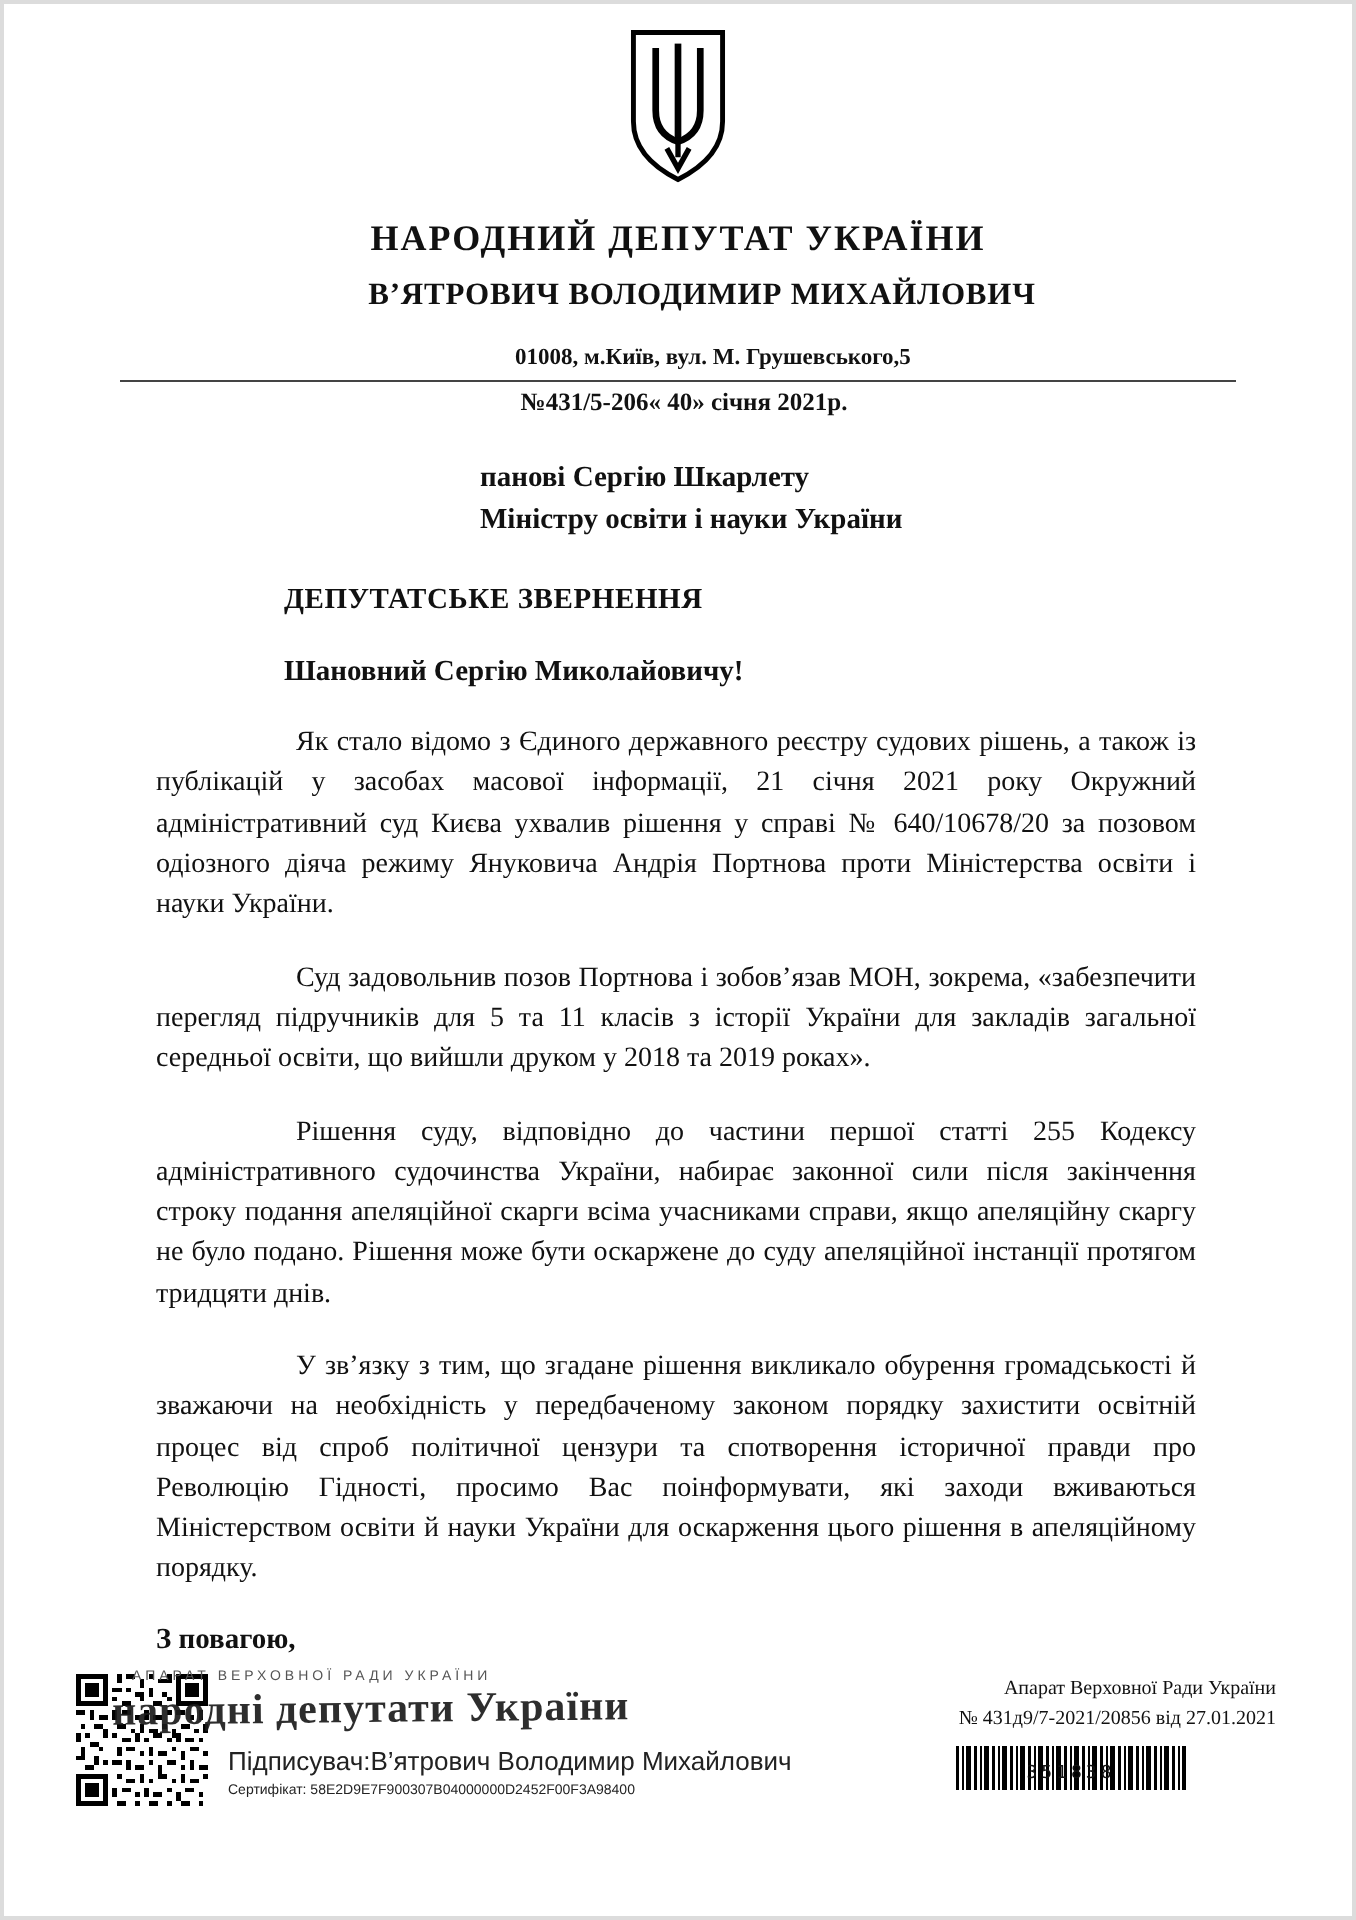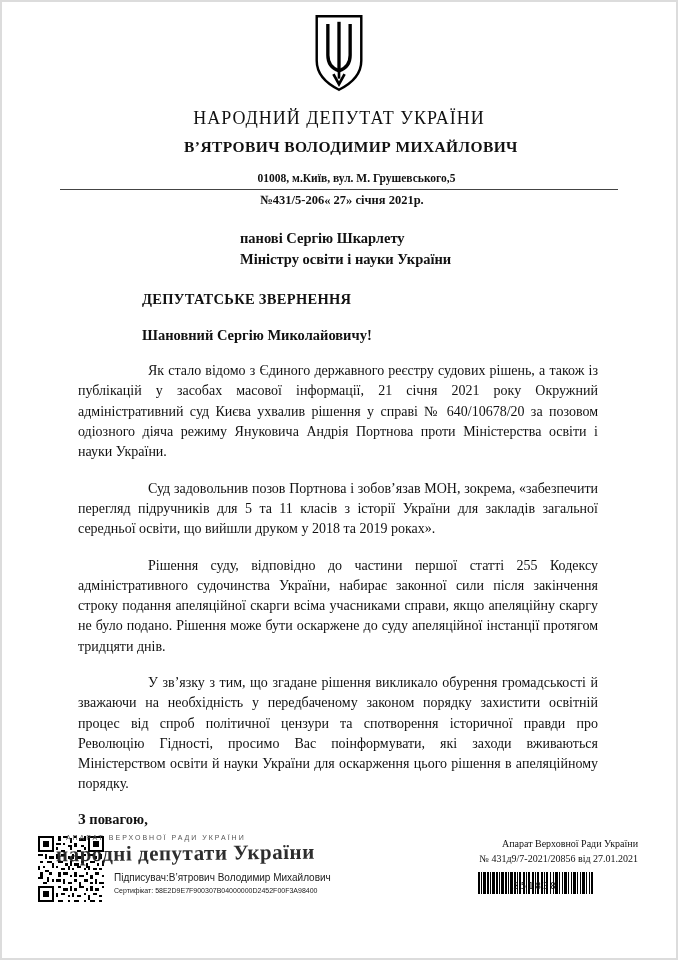--- a/index.html
+++ b/index.html
@@ -3,21 +3,21 @@
 <meta charset="utf-8">
 <style>
   html,body { margin:0; padding:0; background:#ffffff; }
   .page {
     width:678px; height:960px; position:relative; box-sizing:border-box;
     background:#ffffff; border:2px solid #dcdcdc; overflow:hidden;
     font-family:"Liberation Serif", serif; color:#111;
   }
   .emblem-wrap { text-align:center; margin-top:12px; }
   .title {
-    text-align:center; font-weight:normal; font-size:18px; line-height:1.2;
+    text-align:center; font-weight:bold; font-size:18px; line-height:1.2;
     letter-spacing:1px; margin-top:12px;
   }
   .deputy-name {
     text-align:center; font-weight:bold; font-size:15.5px; line-height:1.2;
     letter-spacing:.4px; margin-top:8px;padding-left:24px;
   }
   .address {
     text-align:center; font-weight:bold; font-size:11.5px; line-height:1.2;
     margin-top:16px;
     padding-left:35px;
@@ -44,21 +44,21 @@
   }
   .stamp-text {
     position:absolute; left:54px; top:7px; font-weight:700; font-size:21px;
     color:#1c1c1c; white-space:nowrap; transform:rotate(-0.6deg);
     letter-spacing:.5px; opacity:.92;
   }
   .sig-lines {
     position:absolute; left:112px; top:36px;
     font-family:"Liberation Sans", sans-serif; color:#222;
   }
-  .sig-lines .signer { font-size:10px; line-height:1.5; }
+  .sig-lines .signer { font-size:13px; line-height:1.5; }
   .sig-lines .cert { font-size:7px; line-height:1.6; }
   .sig-lines .valid { font-size:8.5px; line-height:1.5; }
   .reg-block {
     position:absolute; right:38px; top:2px; width:230px; text-align:right;
     font-size:10px; line-height:1.55;
   }
   .barcode {
     position:absolute; right:83px; top:38px; width:115px; height:22px;
     background:repeating-linear-gradient(90deg,
       #000 0px, #000 1.5px, #fff 1.5px, #fff 3px,
@@ -86,21 +86,21 @@
     </svg>
   </div>
 
   <div class="title">НАРОДНИЙ ДЕПУТАТ УКРАЇНИ</div>
   <div class="deputy-name">В’ЯТРОВИЧ ВОЛОДИМИР МИХАЙЛОВИЧ</div>
   <div class="address">01008, м.Київ, вул. М. Грушевського,5</div>
   <hr class="header-rule">
 
   <div class="meta-row">
     <span>№431/5-206</span>
-    <span>« 27» січня 2021р.</span>
+    <span>« 40» січня 2021р.</span>
   </div>
 
   <div class="recipient">
     <div>панові Сергію Шкарлету</div>
     <div>Міністру освіти і науки України</div>
   </div>
 
   <div class="doc-type">ДЕПУТАТСЬКЕ ЗВЕРНЕННЯ</div>
   <div class="salutation">Шановний Сергію Миколайовичу!</div>
 

